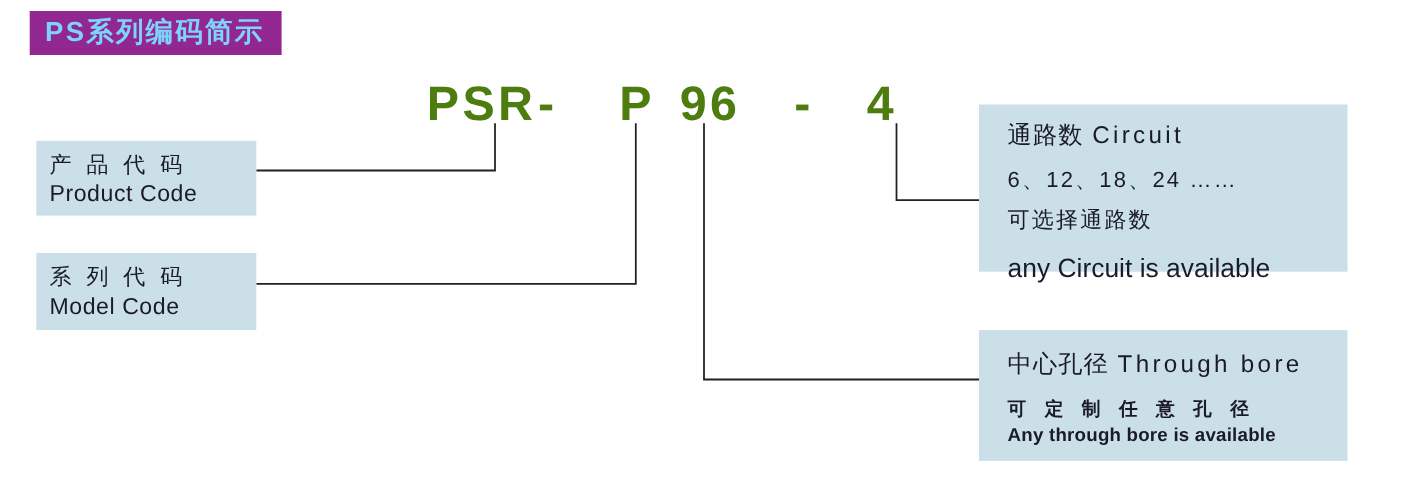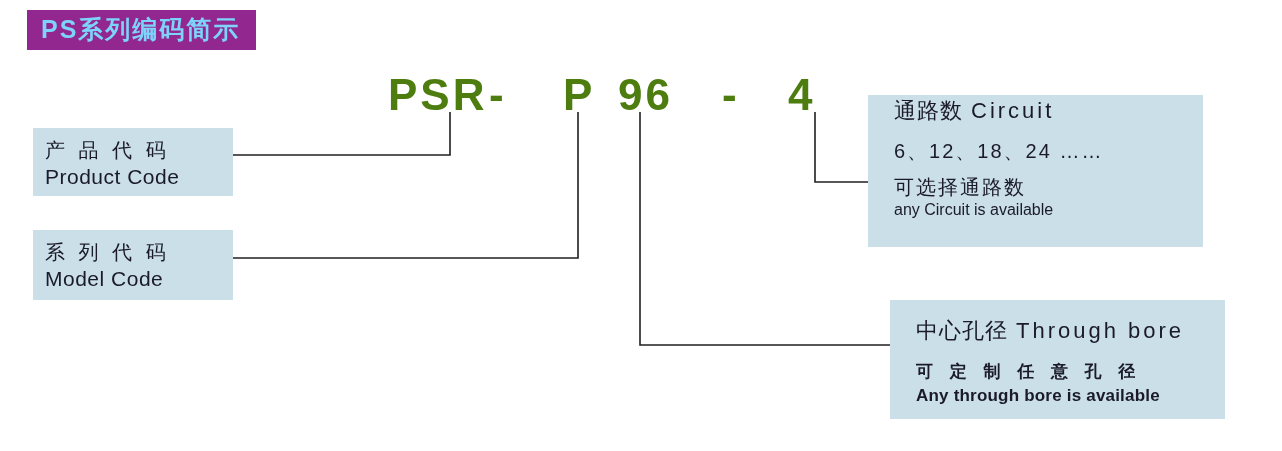--- a/index.html
+++ b/index.html
@@ -34,27 +34,27 @@
   .seg-circuit{left:788px;}
   
   .connectors{position:absolute;left:0;top:0;width:1282px;height:451px;pointer-events:none;}
   .connectors polyline{fill:none;stroke:#231f20;stroke-width:1.6;}
   
   .box{position:absolute;background:#cbdfe9;}
   .box-product{left:33px;top:128px;width:200px;height:68px;padding:10px 0 0 12px;box-sizing:border-box;}
   .box-model{left:33px;top:230px;width:200px;height:70px;padding:10px 0 0 12px;box-sizing:border-box;}
   .zh-line{font-size:20px;font-weight:500;letter-spacing:4px;line-height:1.25;}
   .en-line{font-size:21px;font-weight:500;letter-spacing:0.5px;line-height:1.3;}
-  .box-circuit{left:868px;top:95px;width:335px;height:152px;padding:1px 8px 8px 26px;box-sizing:border-box;}
+  .box-circuit{left:890px;top:95px;width:335px;height:152px;padding:13px 8px 8px 26px;box-sizing:border-box;}
   .box-bore{left:890px;top:300px;width:335px;height:119px;padding:16px 8px 20px 26px;box-sizing:border-box;}
   .rt-title{font-size:22px;font-weight:500;letter-spacing:1px;}
   .rt-title .en{letter-spacing:3px;margin-left:8px;}
   .rt-values{font-size:20px;font-weight:500;letter-spacing:2px;margin-top:12px;}
   .rt-note-zh{font-size:20px;font-weight:500;letter-spacing:2px;margin-top:9px;}
-  .rt-note-en{font-size:16px;font-weight:500;margin-top:0;}
+  .rt-note-en{font-size:24px;font-weight:500;margin-top:18px;}
   .bore-note-zh{font-size:17px;font-weight:bold;letter-spacing:6px;margin-top:14px;}
   .bore-note-en{font-size:17px;font-weight:bold;margin-top:3px;letter-spacing:0.2px;}
 </style>
 </head>
 <body>
 
 <div class="stage">
 
   <div class="badge">
     <span>PS系列编码简示</span>

